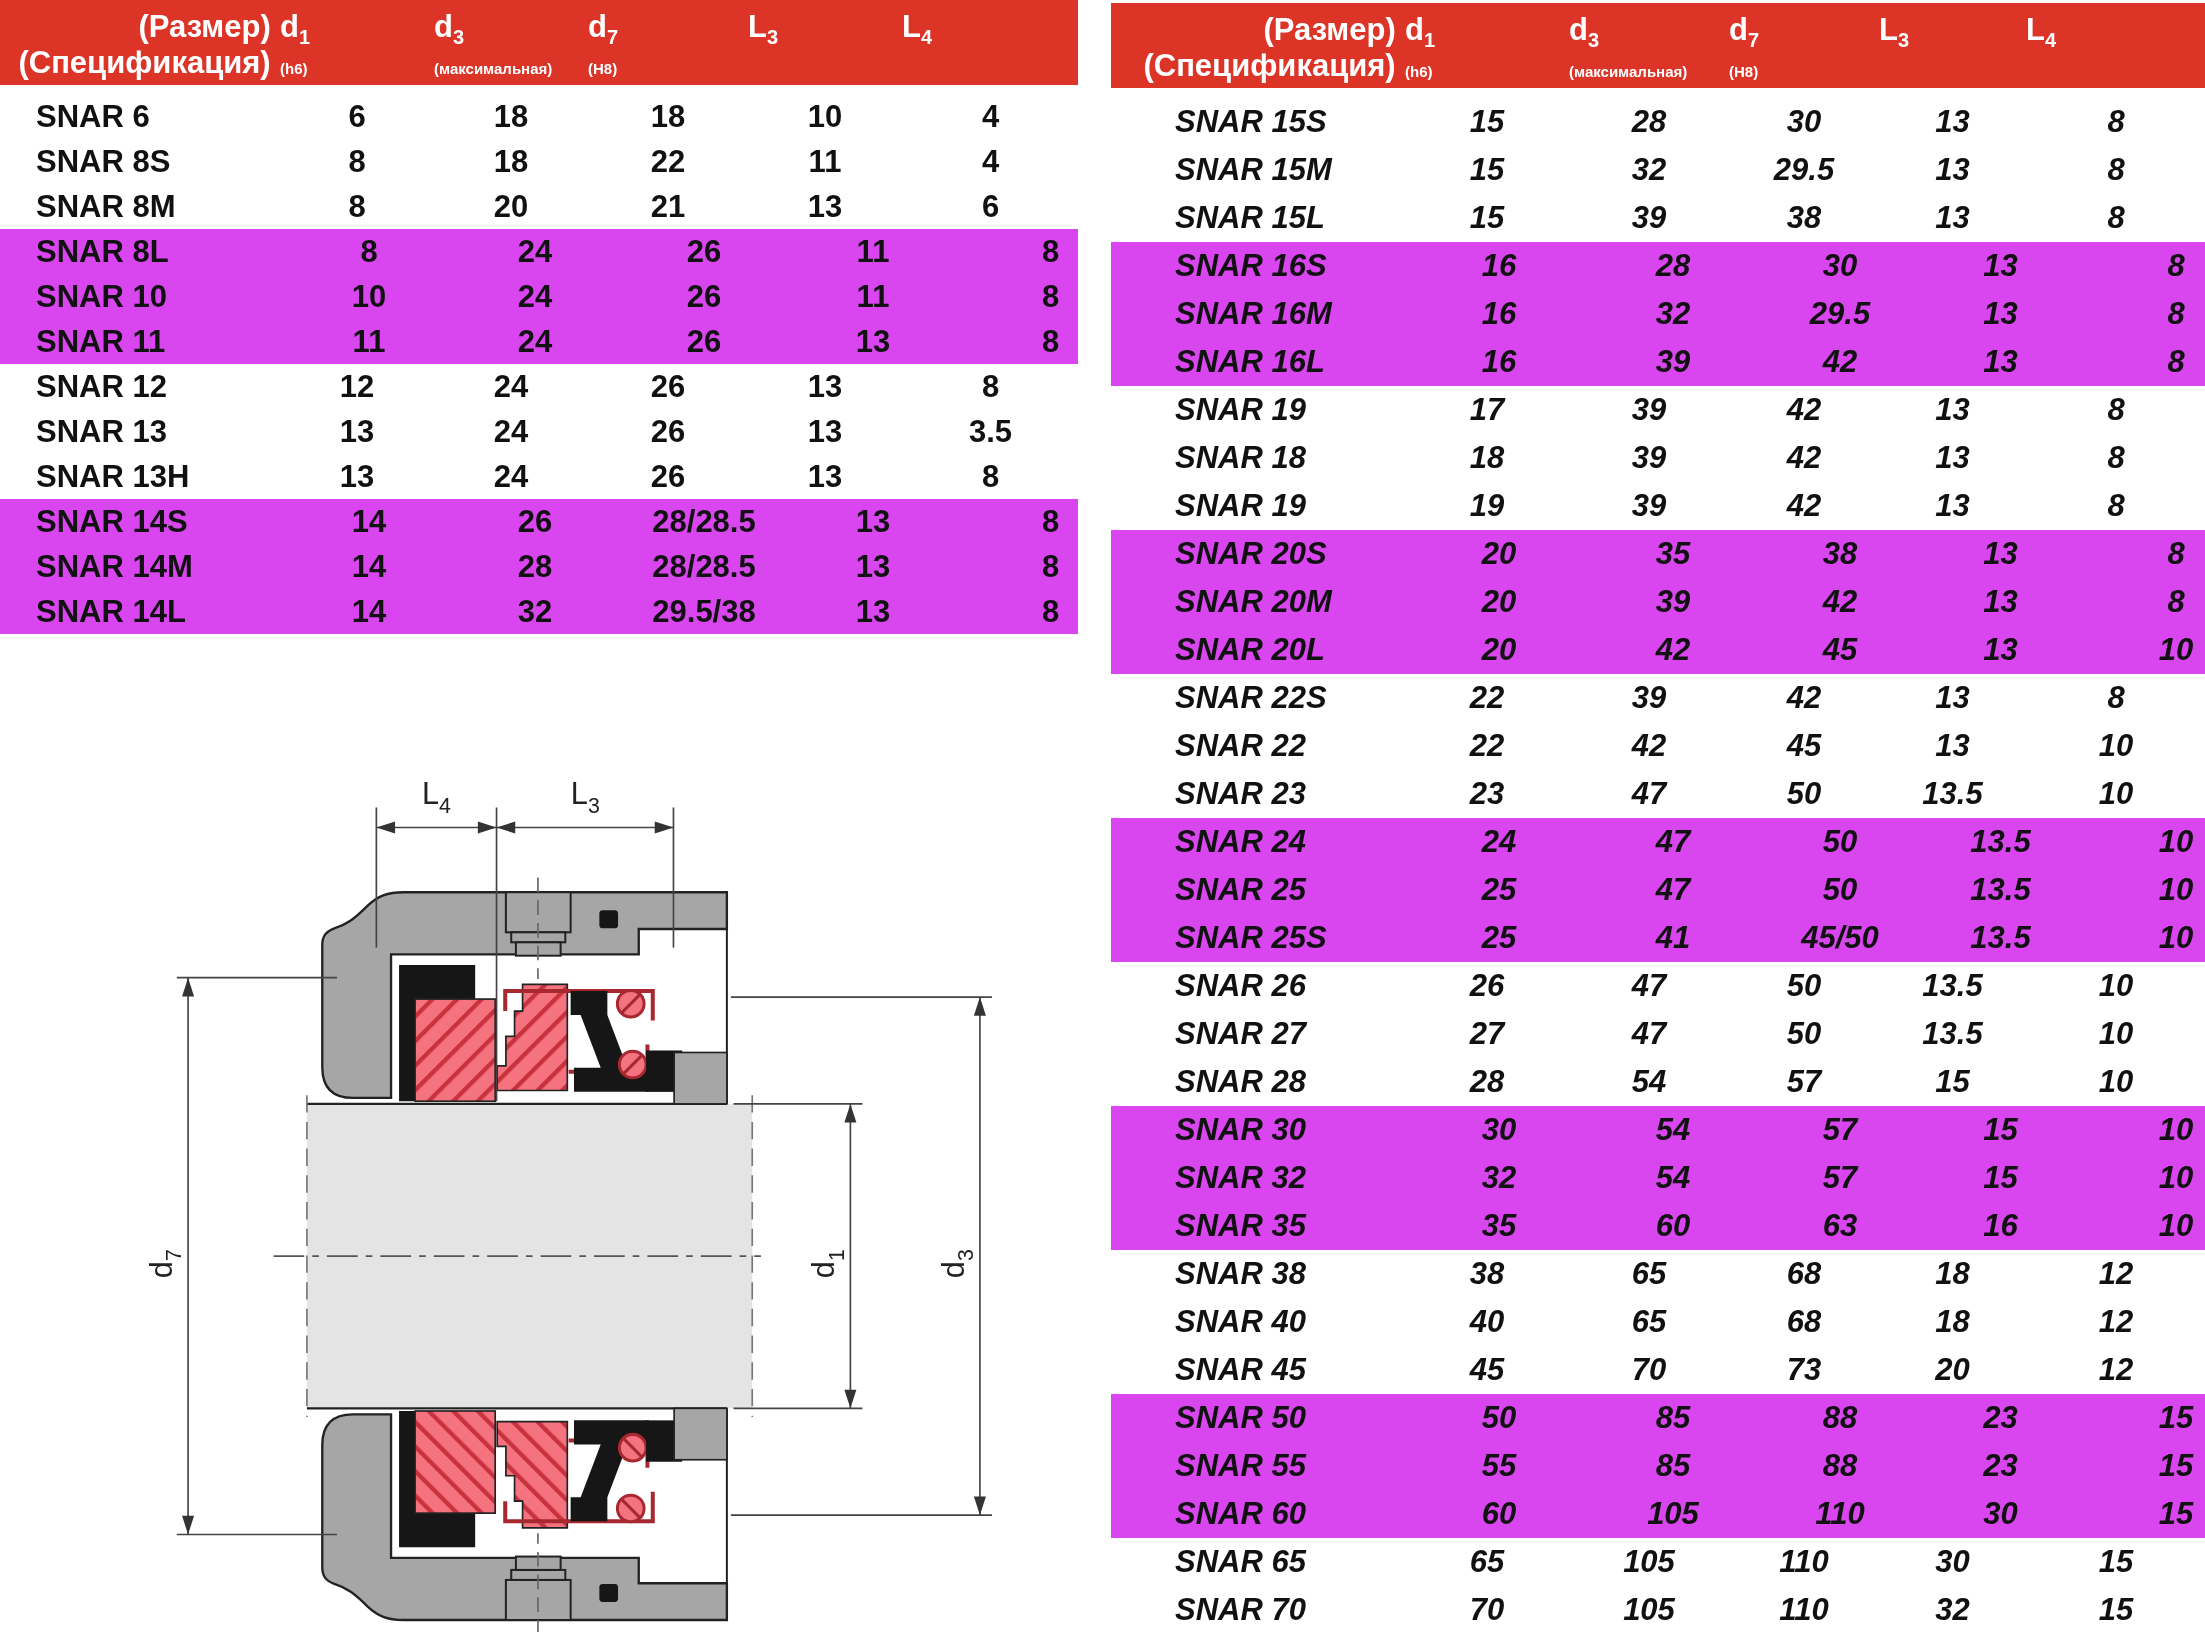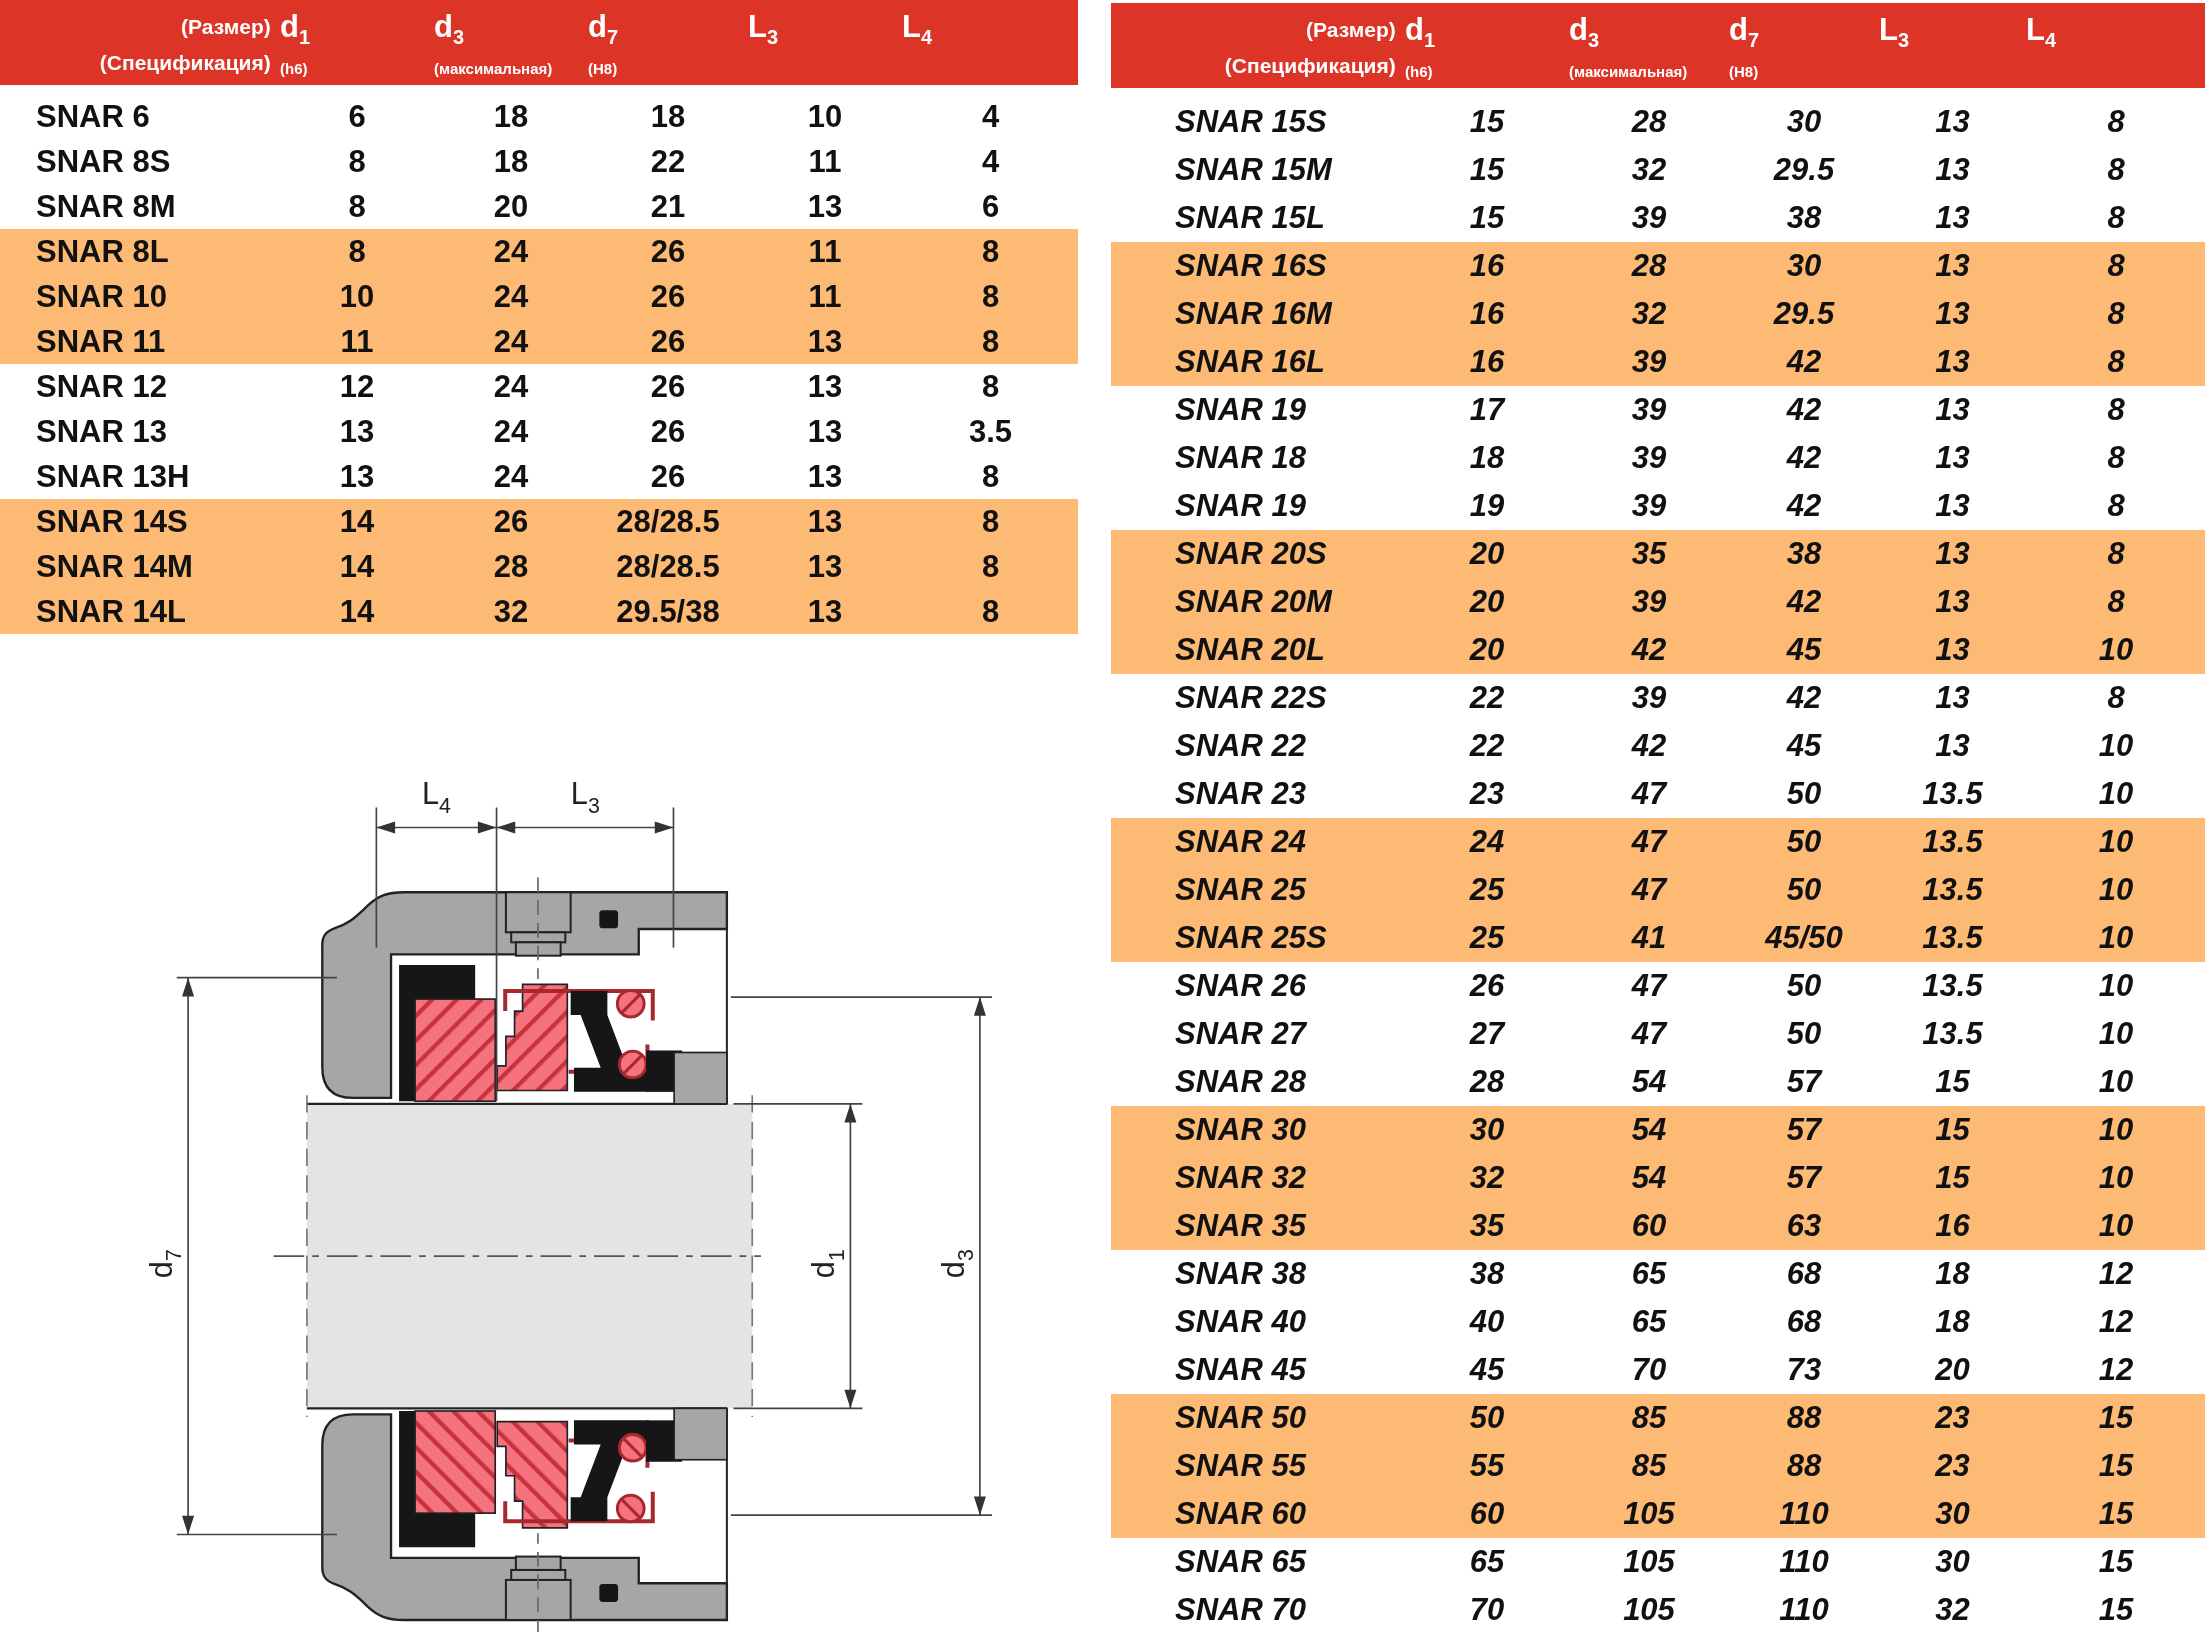--- a/index.html
+++ b/index.html
@@ -12,29 +12,29 @@
   .spec-table.left{left:0;width:1078px;}
   .spec-table.right{left:1111px;width:1094px;top:2.7px;}
   .thead{
     display:grid;height:85px;background:#dd3428;color:#fff;
     font-weight:700;box-sizing:border-box;padding-top:9.3px;
   }
   .spec-table.left .thead{grid-template-columns:280px 154px 154px 160px 154px 177px;}
   .spec-table.right .thead{grid-template-columns:294px 164px 160px 150px 147px 180px;}
   .hcell{line-height:36px;font-size:31px;}
   .hcell .note{font-size:15px;line-height:27px;font-weight:700;}
-  .hcell.hname{text-align:right;padding-right:9.3px;font-size:21px;}
+  .hcell.hname{text-align:right;padding-right:9.3px;font-size:31px;}
   .hcell sub{font-size:20px;}
   .tbody{display:block;}
   .spec-table.left .tbody{margin-top:9.3px;}
   .spec-table.right .tbody{margin-top:10.7px;}
   .trow{display:grid;align-items:center;}
   .spec-table.left .trow{grid-template-columns:280px 154px 154px 160px 154px 177px;height:45px;}
   .spec-table.right .trow{grid-template-columns:294px 164px 160px 150px 147px 180px;height:48px;font-style:italic;}
-  .trow.striped{background:#fdba74;}
+  .trow.striped{background:#d946ef;gap:12px;}
   .cell{font-weight:700;font-size:31px;white-space:nowrap;}
   .cell.name{text-align:left;}
   .spec-table.left .cell.name{padding-left:36px;}
   .spec-table.right .cell.name{padding-left:64px;}
   .cell.val{text-align:center;}
   .diagram{position:absolute;left:140px;top:724px;width:888px;height:908px;}
   .dimline{stroke:#444;stroke-width:2.5;fill:none;}
   .dimarrow{fill:#333;stroke:none;}
   .outline{stroke:#222;stroke-width:3;fill:none;}
   .dimlabel{font-family:"Liberation Sans",sans-serif;font-size:46px;fill:#222;}

